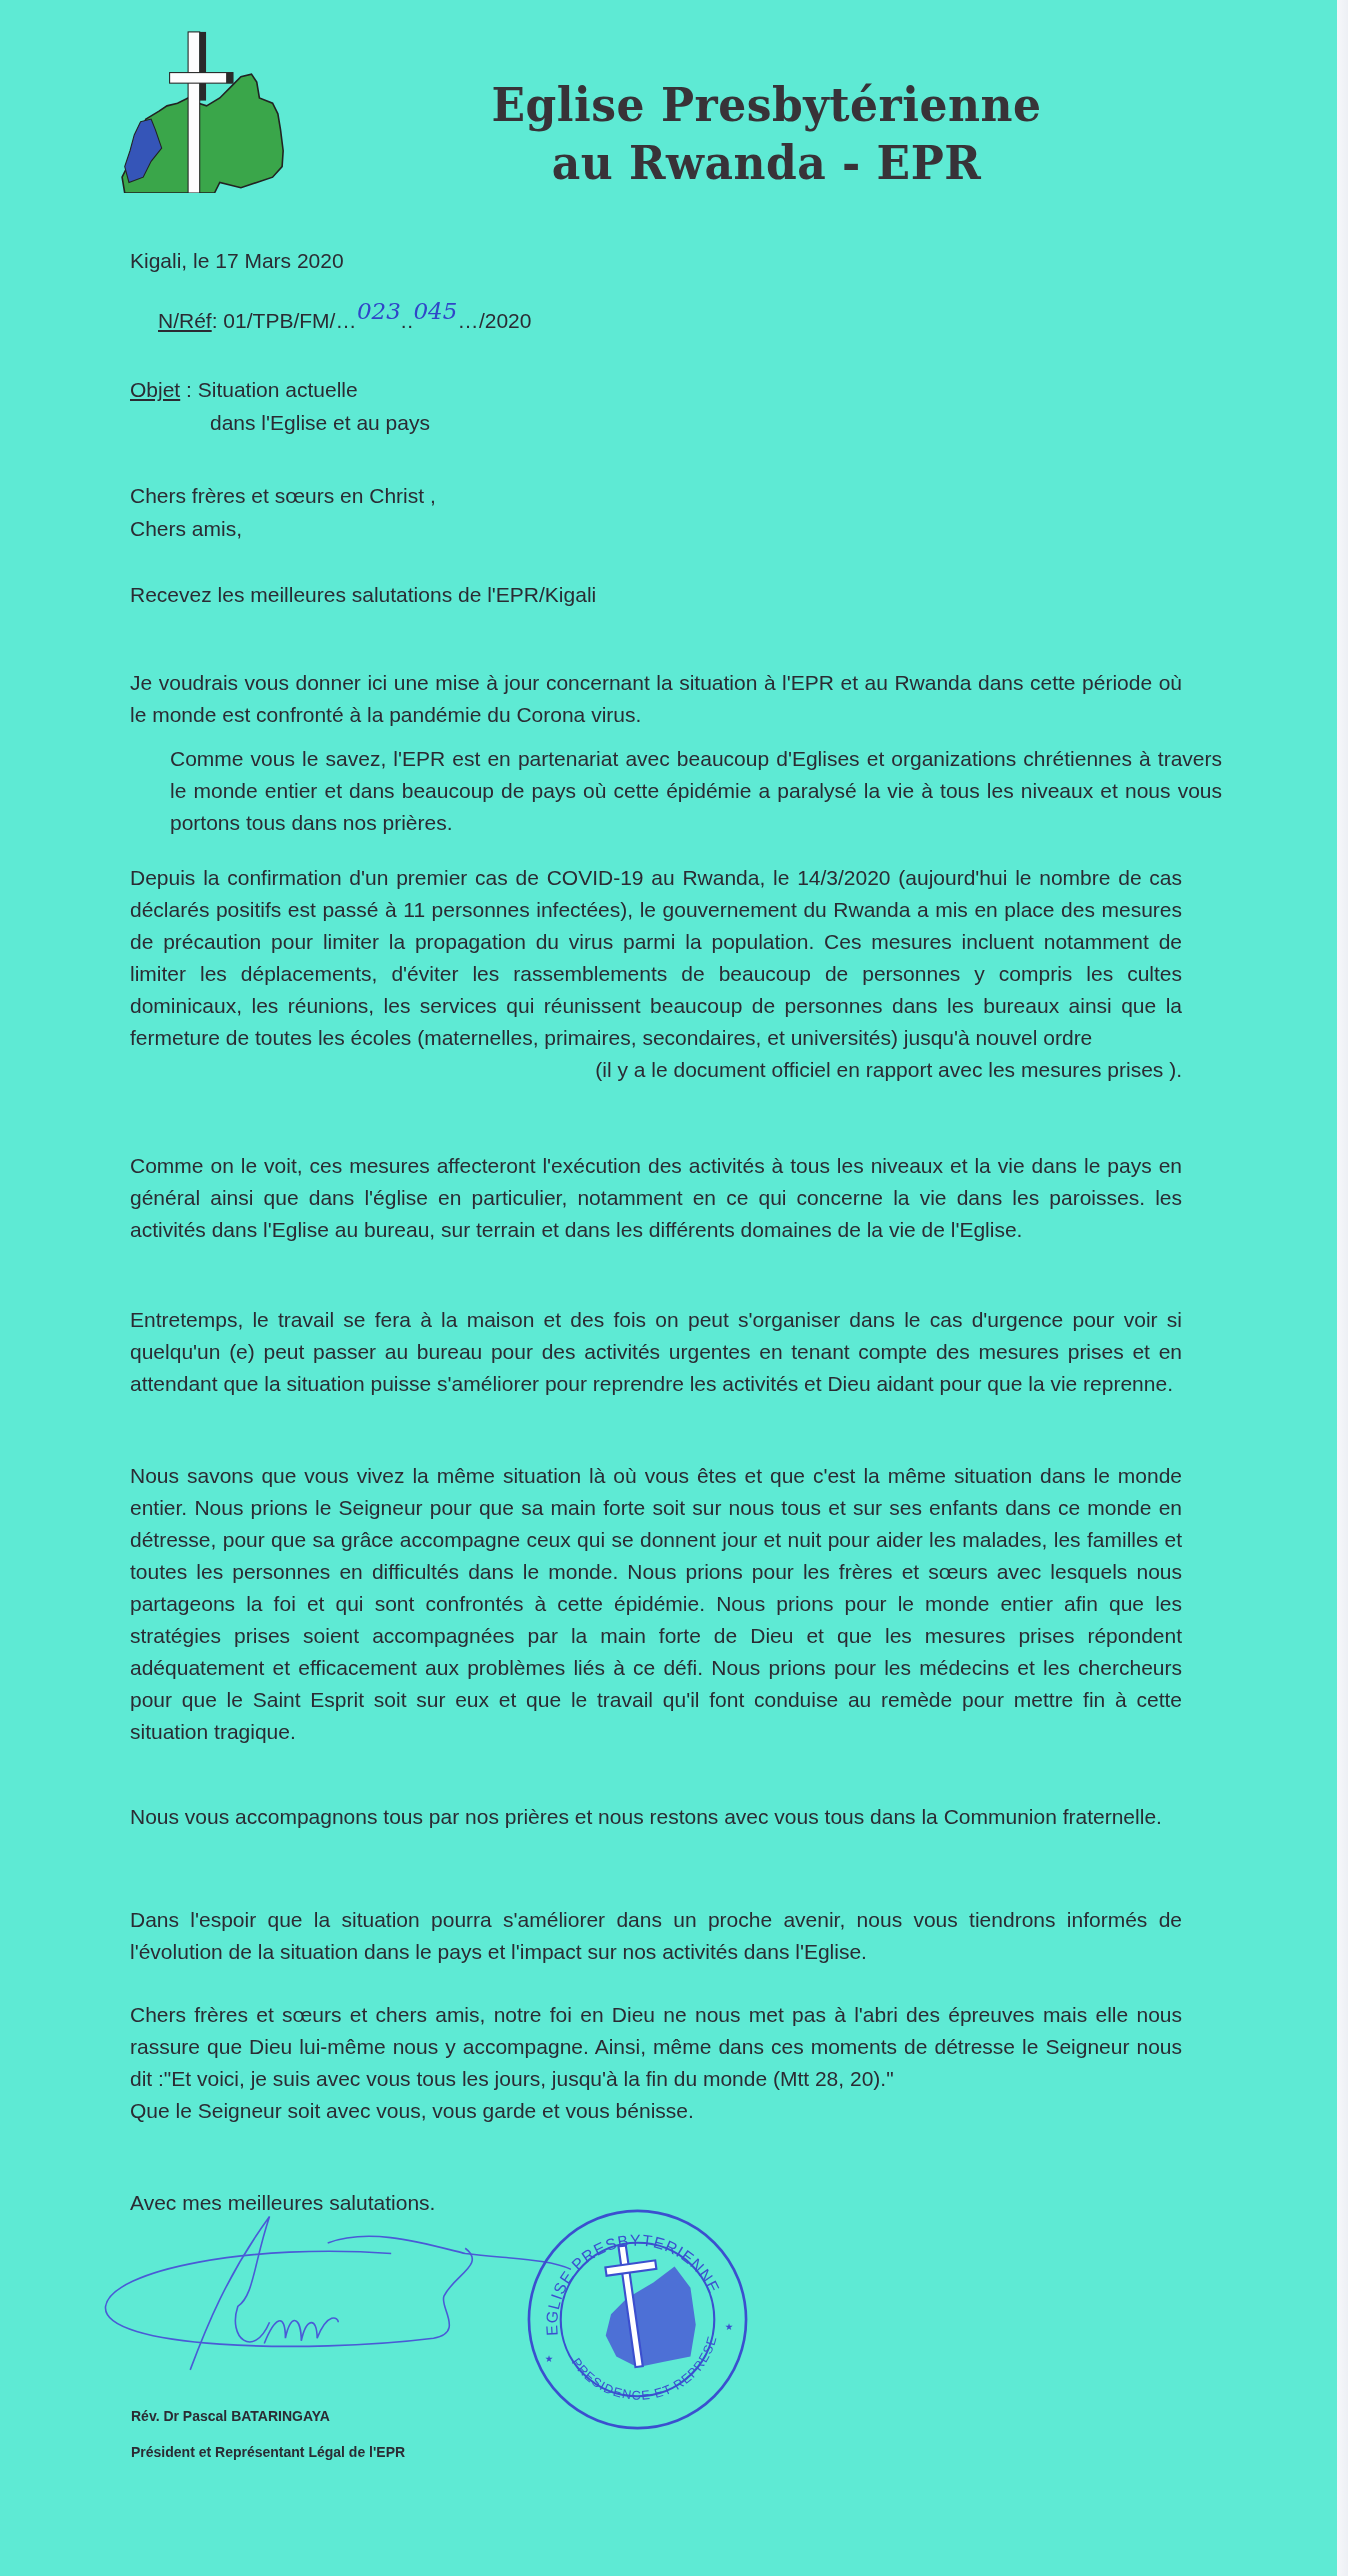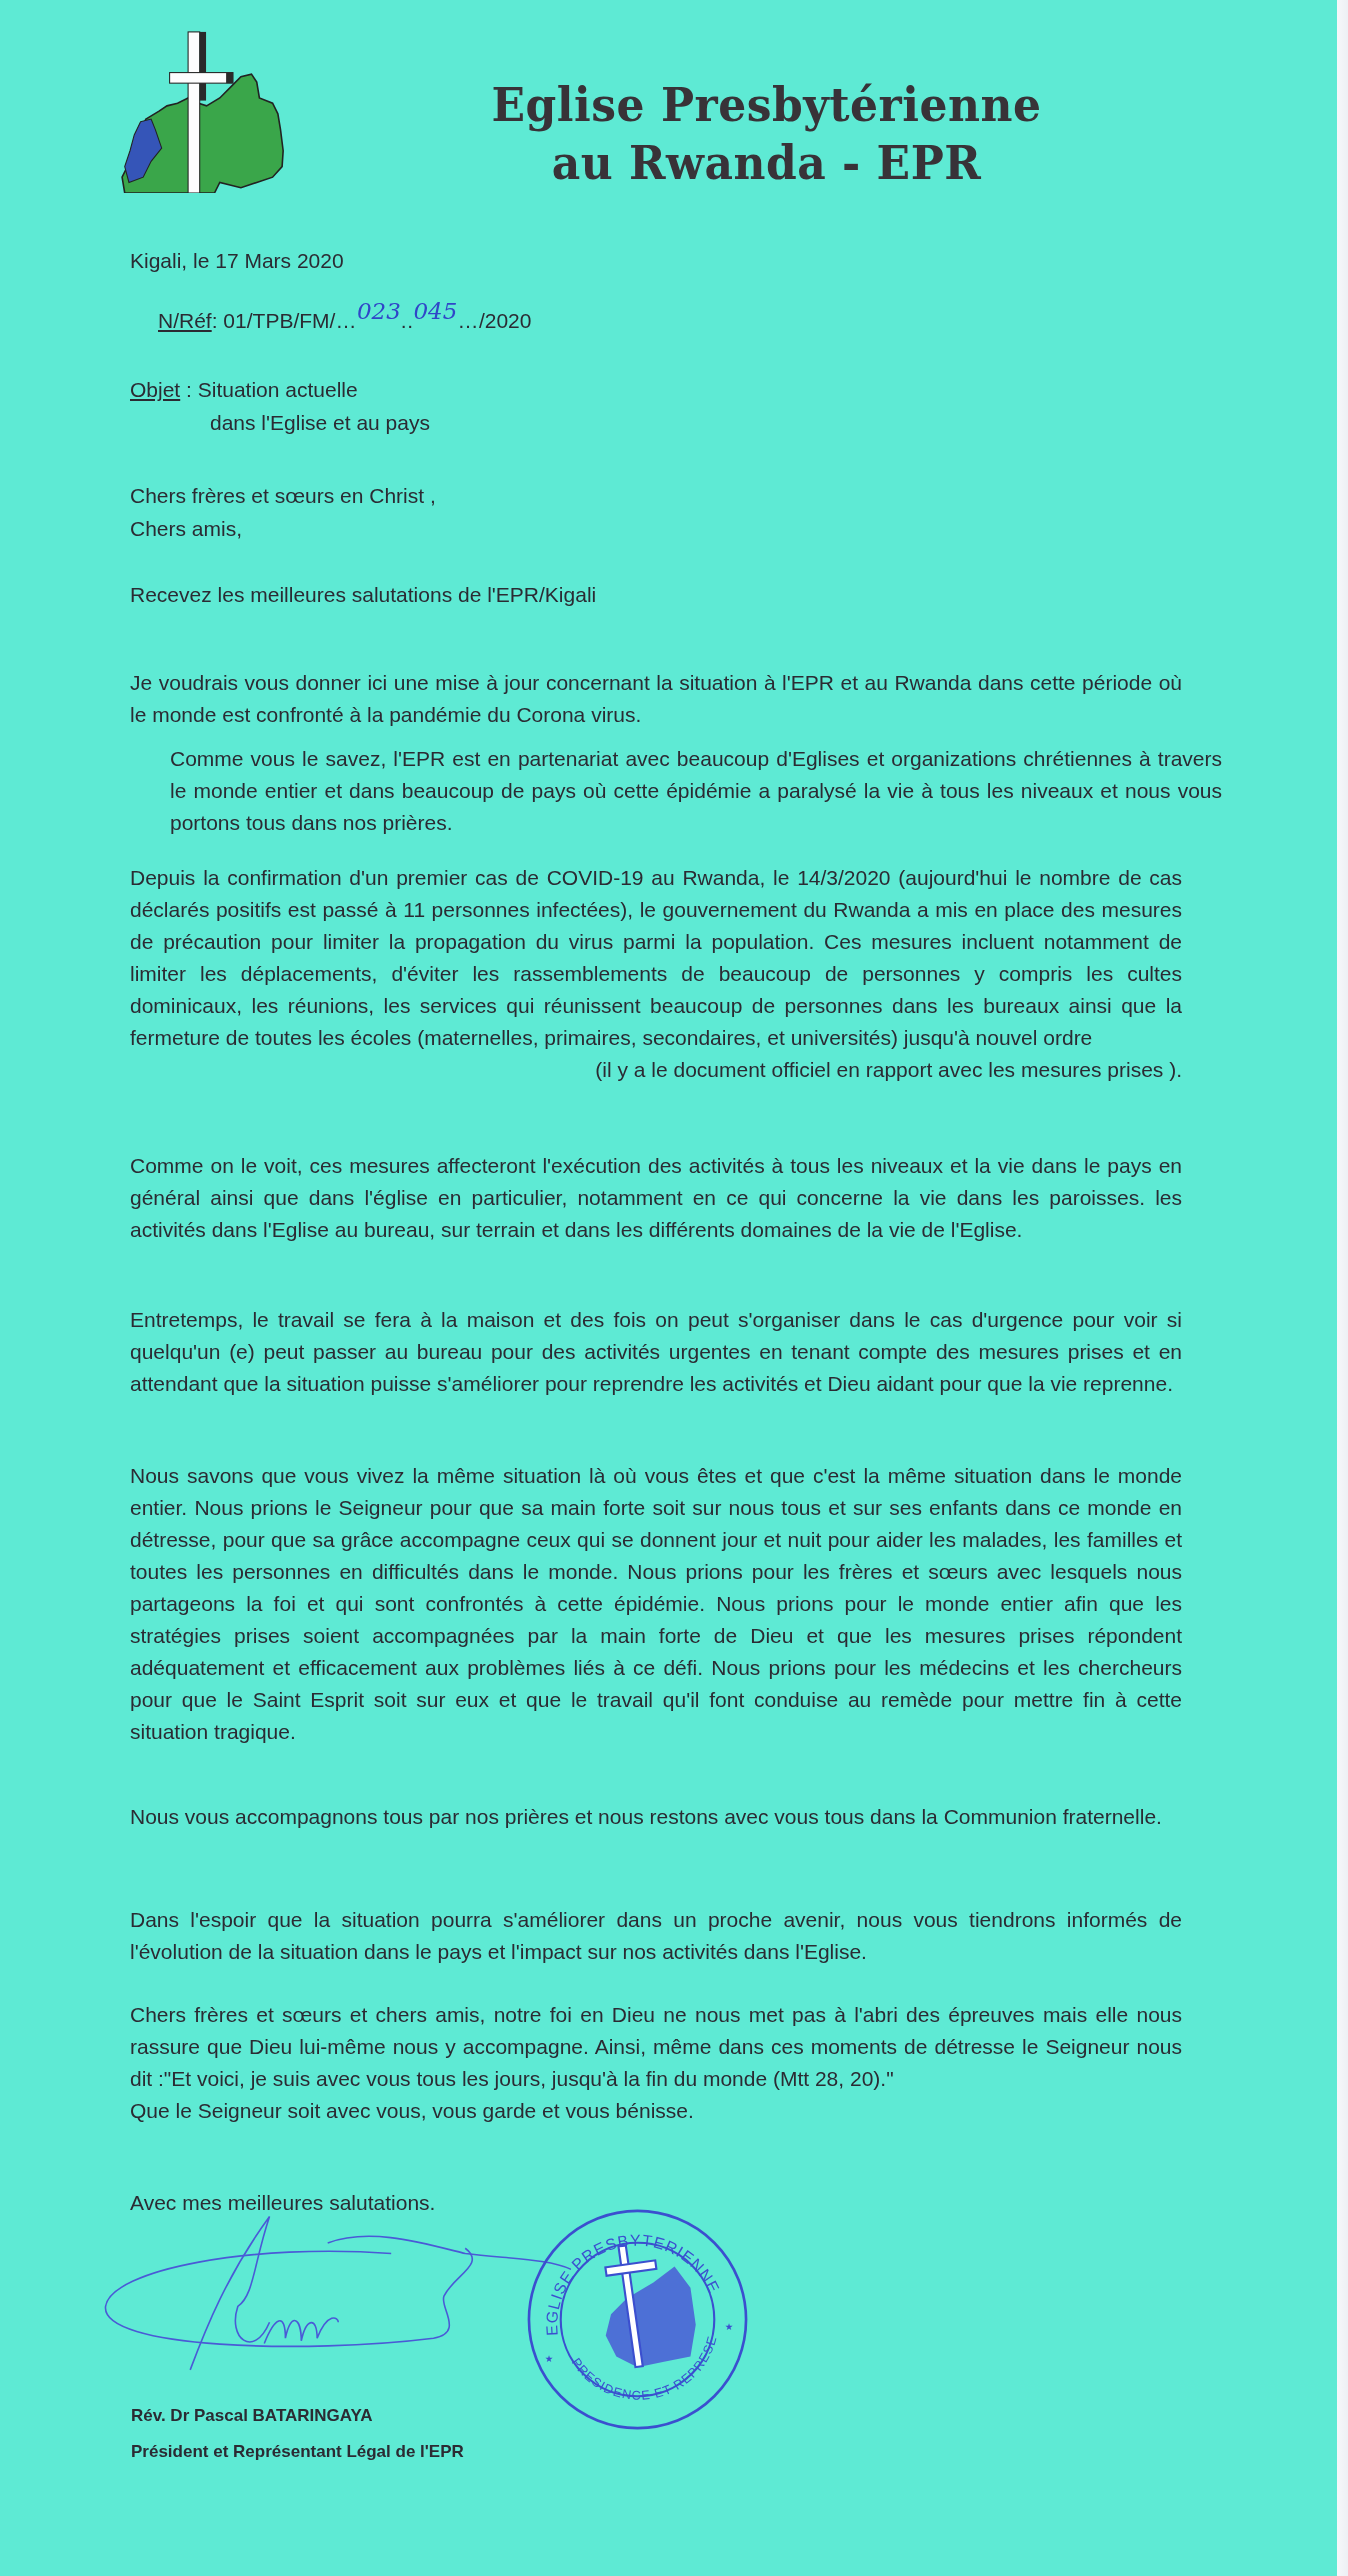--- a/index.html
+++ b/index.html
@@ -35,21 +35,21 @@
   .p6 { top: 1304px; }
   .p7 { top: 1460px; }
   .p8 { top: 1801px; }
   .p9 { top: 1904px; }
   .p10 { top: 1999px; }
   .p10 .last { text-align: left; }
   .closing { top: 2187px; }
 
   .signature { position: absolute; left: 95px; top: 2211px; width: 476px; height: 175px; }
   .stamp { position: absolute; left: 521px; top: 2203px; width: 233px; height: 233px; }
-  .signer { position: absolute; left: 131px; top: 2398px; font-family: "Liberation Sans", sans-serif; font-weight: bold; font-size: 17px; color: #2b2b33; line-height: 36px; }
+  .signer { position: absolute; left: 131px; top: 2398px; font-family: "Liberation Sans", sans-serif; font-weight: bold; font-size: 14px; color: #2b2b33; line-height: 36px; }
 </style>
 </head>
 <body>
 
 <div class="page">
   <div class="edge"></div>
 
   <svg class="logo" viewBox="0 0 380 320">
     <path d="M60 180 L85 165 L100 155 L120 150 L140 140 L150 135 L160 150 L175 155 L200 140 L220 120 L240 100 L260 95 L270 110 L275 140 L300 150 L310 170 L315 200 L320 240 L318 270 L300 290 L270 300 L240 310 L200 300 L190 320 L20 320 L15 290 L30 260 L40 230 Z" fill="#3aa64a" stroke="#222" stroke-width="3"></path>
     <path d="M50 185 L70 180 L78 200 L90 235 L70 260 L55 290 L28 300 L20 270 L30 240 L38 210 Z" fill="#3555b8" stroke="#222" stroke-width="2"></path>

